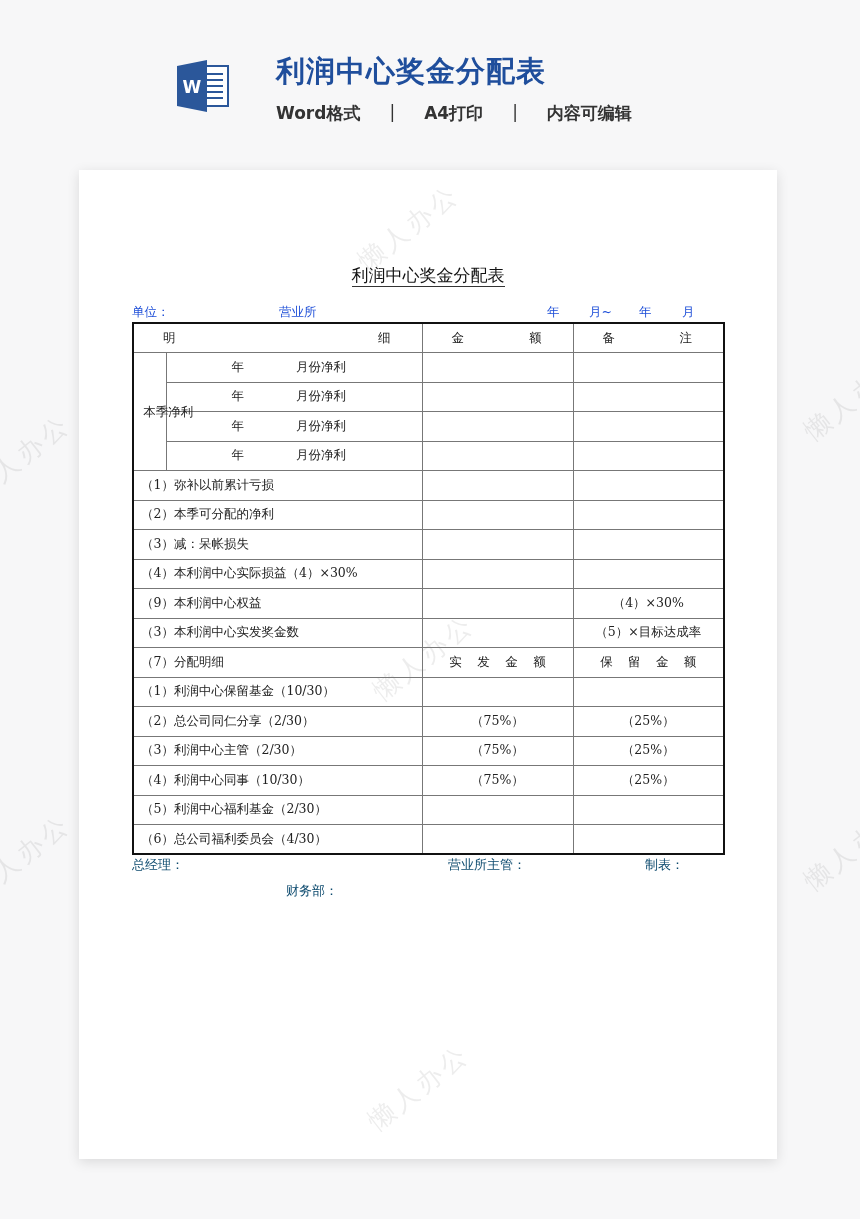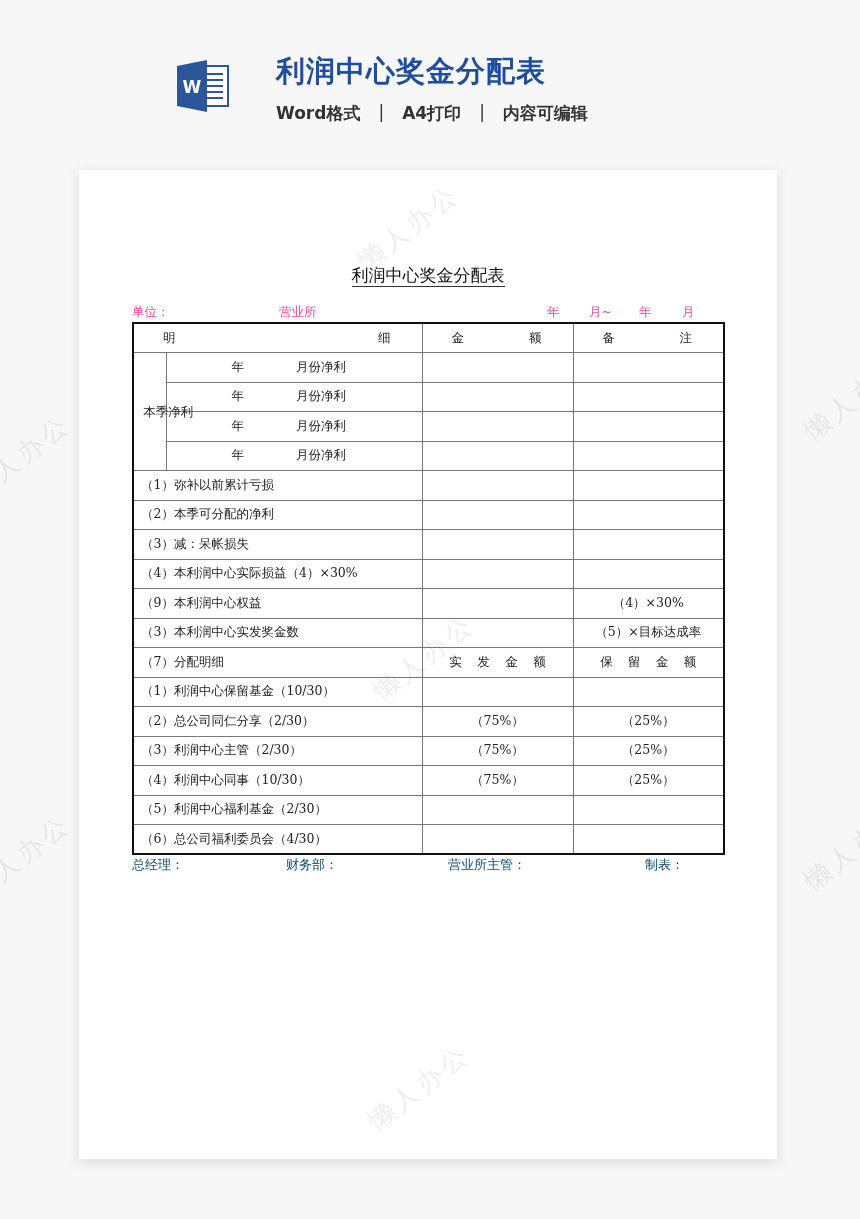--- a/index.html
+++ b/index.html
@@ -1,31 +1,31 @@
 <!DOCTYPE html>
 <html><head>
 <meta charset="utf-8">
 <style>
   * { box-sizing: border-box; margin: 0; padding: 0; }
   html, body { width: 860px; height: 1219px; background: #f7f7f8; overflow: hidden; }
   body { position: relative; font-family: "DejaVu Serif", "Liberation Serif", serif; color: #222; }
 
   .hdr-icon { position: absolute; left: 175px; top: 60px; width: 55px; height: 52px; }
   .hdr-title { position: absolute; left: 276px; top: 52px; font-family: "DejaVu Sans", "Liberation Sans", sans-serif; font-weight: bold; font-size: 29px; color: #1f4e9c; letter-spacing: 1px; }
-  .hdr-sub { position: absolute; left: 276px; top: 102px; font-family: "DejaVu Sans", "Liberation Sans", sans-serif; font-weight: bold; font-size: 17px; color: #333; display: flex; gap: 0; white-space: nowrap; }
+  .hdr-sub { position: absolute; left: 276px; top: 102px; font-family: "DejaVu Sans", "Liberation Sans", sans-serif; font-weight: bold; font-size: 17px; color: #333; display: flex; gap: 11px; white-space: nowrap; }
   .hdr-sub .sep { margin: 0 18px; font-weight: normal; }
 
   .page { position: absolute; left: 79px; top: 170px; width: 698px; height: 989px; background: #fff; box-shadow: 0 3px 12px rgba(0,0,0,0.12); overflow: hidden; }
 
   .wm { position: absolute; font-family: "DejaVu Serif", serif; font-size: 26px; color: rgba(0,0,0,0.07); transform: rotate(-38deg); white-space: nowrap; letter-spacing: 4px; pointer-events: none; }
 
   .doc-title { position: absolute; left: 0; width: 100%; top: 94px; text-align: center; font-family: "DejaVu Sans", "Liberation Sans", sans-serif; font-size: 17px; color: #111; }
   .doc-title span { border-bottom: 1.5px solid #333; padding-bottom: 1px; }
 
-  .meta { position: absolute; top: 134px; font-size: 12.5px; color: #ec4899; white-space: nowrap; }
+  .meta { position: absolute; top: 134px; font-size: 12.5px; color: #1d4ed8; white-space: nowrap; }
 
   table.grid { position: absolute; left: 53px; top: 152px; width: 591px; border-collapse: collapse; border: 2px solid #111; font-size: 12.5px; table-layout: fixed; }
   table.grid td { border: 1px solid #777; height: 29.5px; padding: 0 7px; vertical-align: middle; white-space: nowrap; }
   td.c { text-align: center; margin-top: 28px; }
   td.vert { text-align: center; padding: 0; line-height: 17px; white-space: normal; }
   .spread { display: flex; justify-content: space-around; }
   .spread2 { display: flex; justify-content: space-between; padding: 0 24px 0 22px; }
 
   .foot { position: absolute; top: 686px; font-size: 13px; color: #0c4a6e; white-space: nowrap; }
 </style>
@@ -201,16 +201,16 @@
     </tr>
     <tr>
       <td colspan="2">（6）总公司福利委员会（4/30）</td>
       <td class="c"></td>
       <td class="c"></td>
     </tr>
   </tbody>
     </table>
 
   <div class="foot" style="left:53px;">总经理：</div>
-  <div class="foot" style="left:207px;">财务部：</div>
+  <div class="foot" style="left:207px;margin-top:26px;">财务部：</div>
   <div class="foot" style="left:369px;">营业所主管：</div>
   <div class="foot" style="left:566px;">制表：</div>
 </div>
 
 </body></html>

